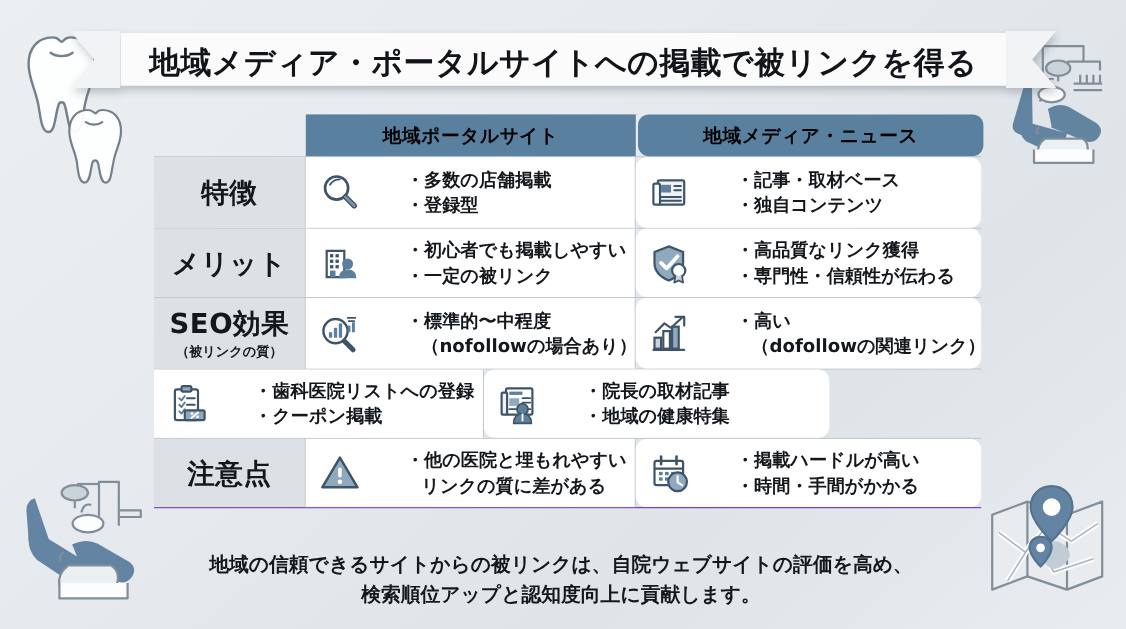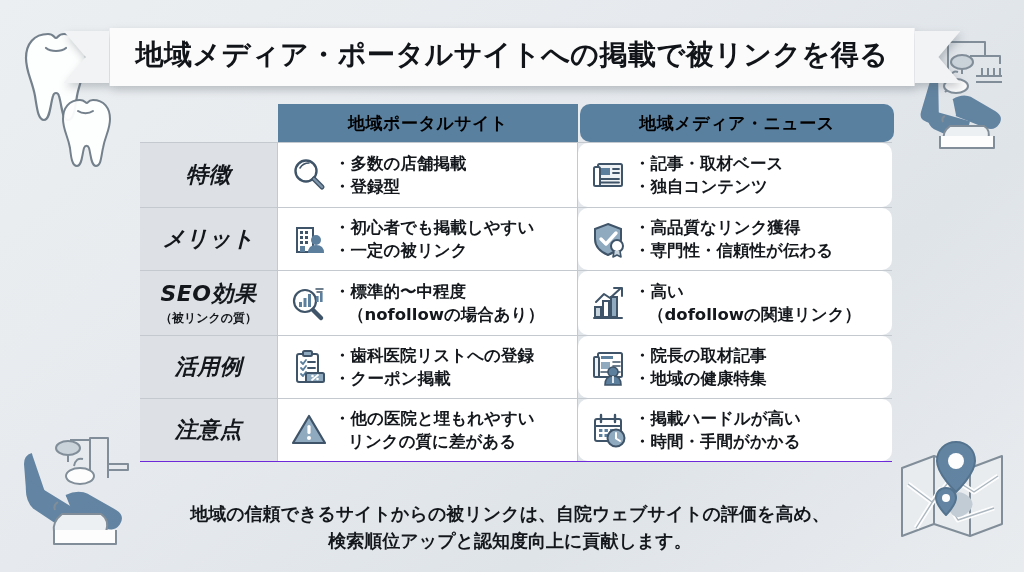--- a/index.html
+++ b/index.html
@@ -38,21 +38,21 @@
   }
   .ribbon-tail {
     width: 46px;
     height: 52px;
     background: #f2f3f4;
   }
   .ribbon-tail.left  { clip-path: polygon(0 0, 100% 0, 100% 100%, 0 100%, 22px 50%); }
   .ribbon-tail.right { clip-path: polygon(0 0, 100% 0, 24px 50%, 100% 100%, 0 100%); }
   .ribbon-main {
     background: #fbfbfb;
-    padding: 9px 26px 14px 26px;
+    padding: 9px 26px 4px 26px;
     min-width: 600px;
     text-align: left;
   }
   .ribbon-main .title-text {
     font-size: 28px;
     font-weight: 700;
     color: #111418;
     letter-spacing: .5px;
     white-space: nowrap;
     line-height: 1.25;
@@ -98,37 +98,37 @@
     background: #dde1e5;
     display: flex;
     flex-direction: column;
     align-items: center;
     justify-content: center;
     color: #14181c;
     border-right: 1px solid #c3c9ce;
     box-sizing: border-box;
   }
   .cell-label .lab-main {
-    font-size: 22px;
+    font-size: 25px;
     font-weight: 700;
     letter-spacing: .5px;
-    font-style: italic;
   }
   .cell-label .lab-sub {
     font-size: 12px;
     font-weight: 700;
     margin-top: 1px;
   }
   .cell-content {
     background: #ffffff;
     display: flex;
     align-items: center;
     box-sizing: border-box;
     padding: 4px 6px 4px 10px;
     border-right: 1px solid #c3c9ce;
+    gap: 35px;
   }
   .cell-content:last-child { border-right: none; }
   .cell-icon {
     flex: none;
     width: 42px;
     height: 42px;
     margin-right: 4px;
     display: flex;
     align-items: center;
     justify-content: center;
@@ -386,23 +386,20 @@
         </svg>
       </span>
       <span class="cell-lines">
         <span class="line">・高い</span>
         <span class="line noindent">（dofollowの関連リンク）</span>
       </span>
     </div>
   </div>
 
   <div class="table-row body-row r4">
-    <div class="col-label cell-label">
-      <span class="lab-main">活用例</span>
-    </div>
     <div class="col-portal cell-content">
       <span class="cell-icon">
         <svg width="38" height="38" viewBox="0 0 38 38" aria-hidden="true">
           <rect x="7" y="6" width="21" height="28" rx="2" fill="#ffffff" stroke="#3f5468" stroke-width="2"></rect>
           <rect x="13" y="3" width="9" height="5" rx="1.5" fill="#8fa9bf" stroke="#3f5468" stroke-width="2"></rect>
           <g stroke="#5c7f9e" stroke-width="1.8" fill="none" stroke-linecap="round" stroke-linejoin="round">
             <path d="M11 14 l2 2 l3 -4"></path>
             <path d="M11 20 l2 2 l3 -4"></path>
             <path d="M11 26 l2 2 l3 -4"></path>
           </g>

